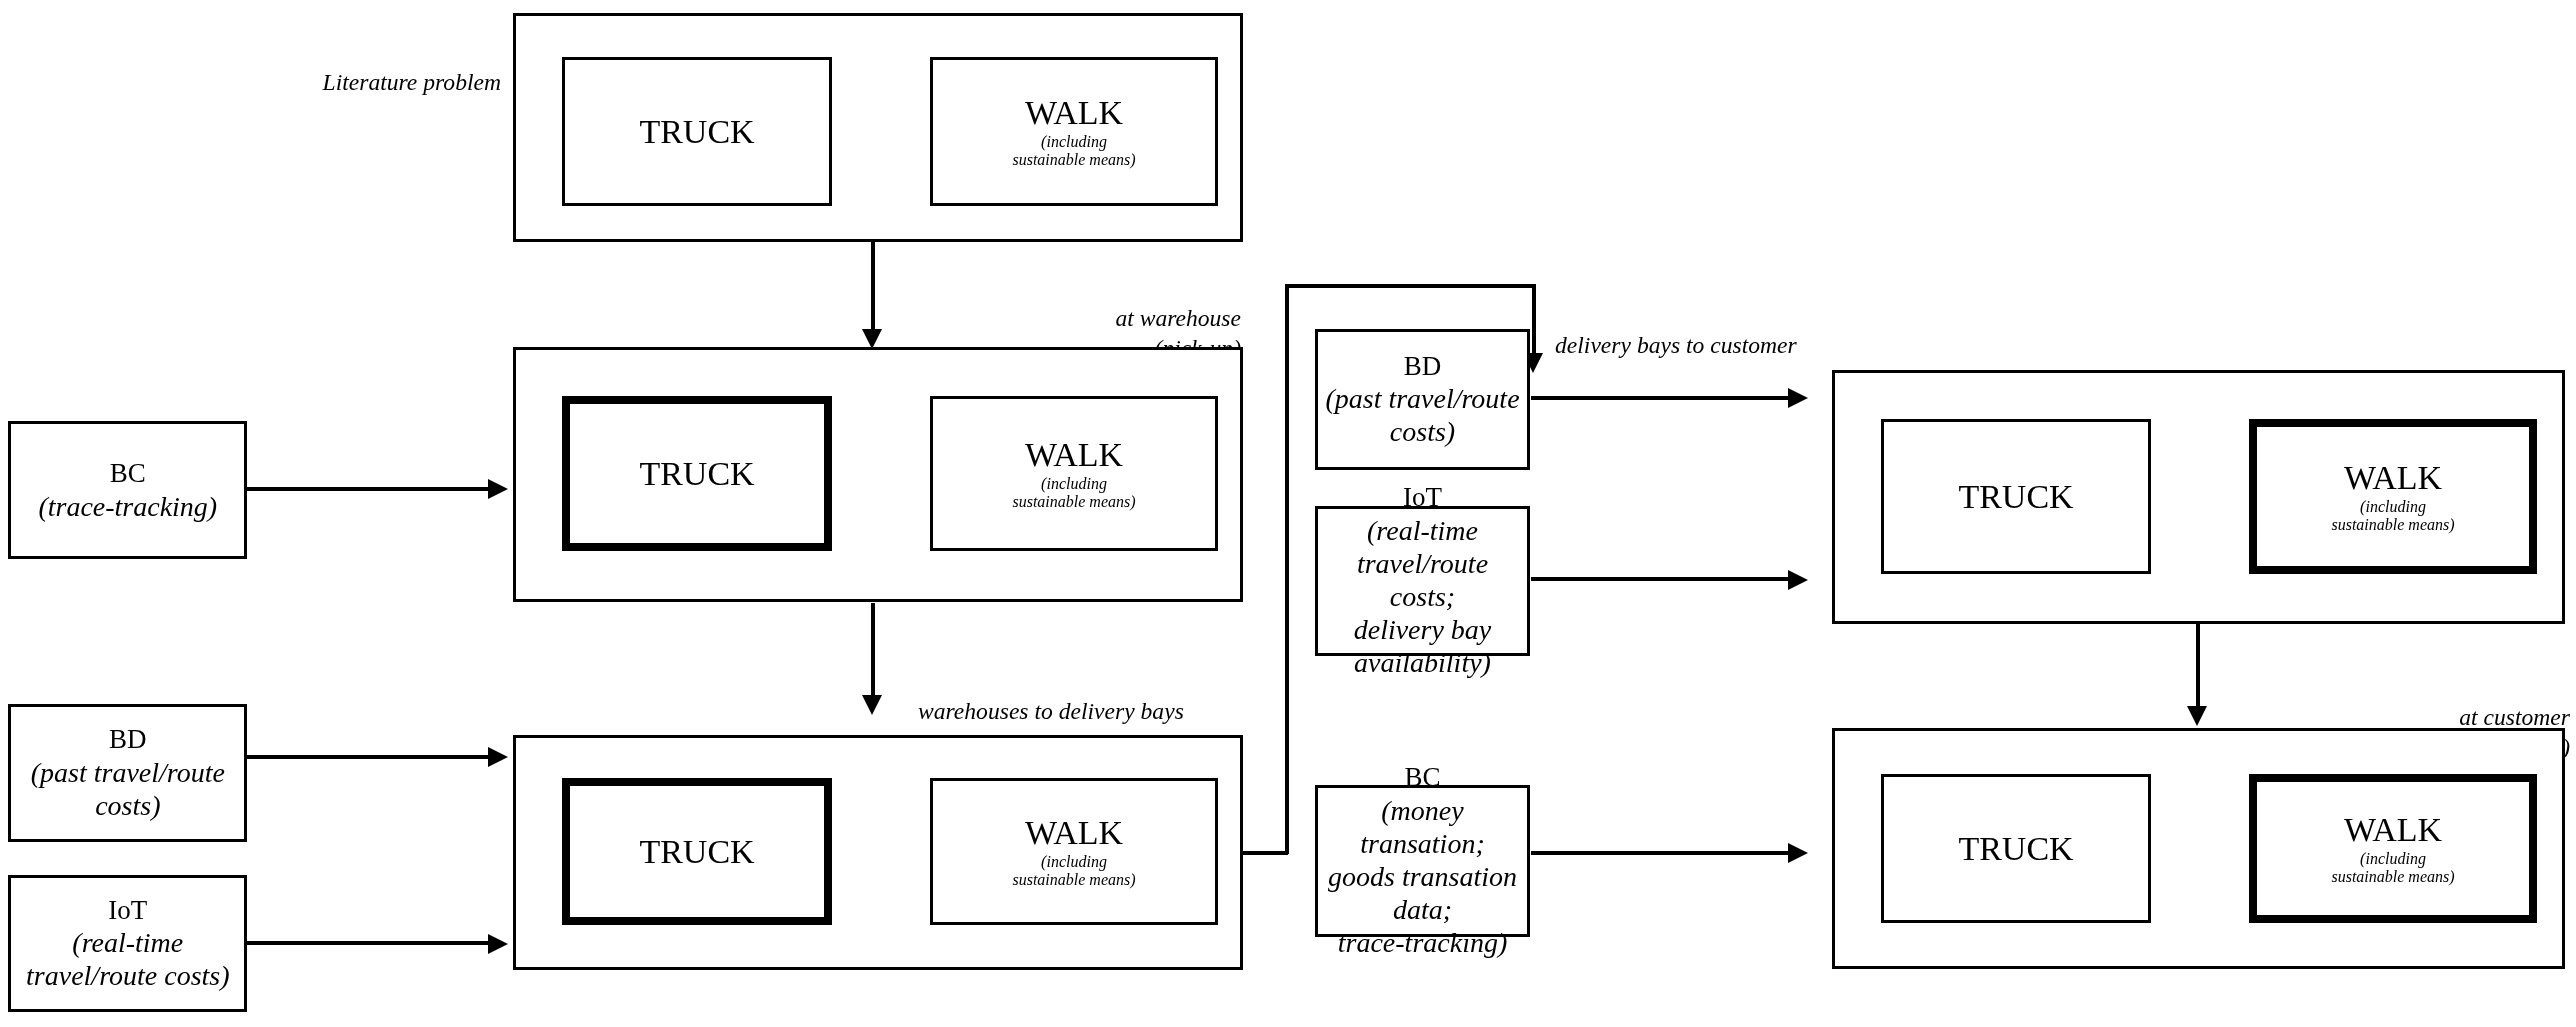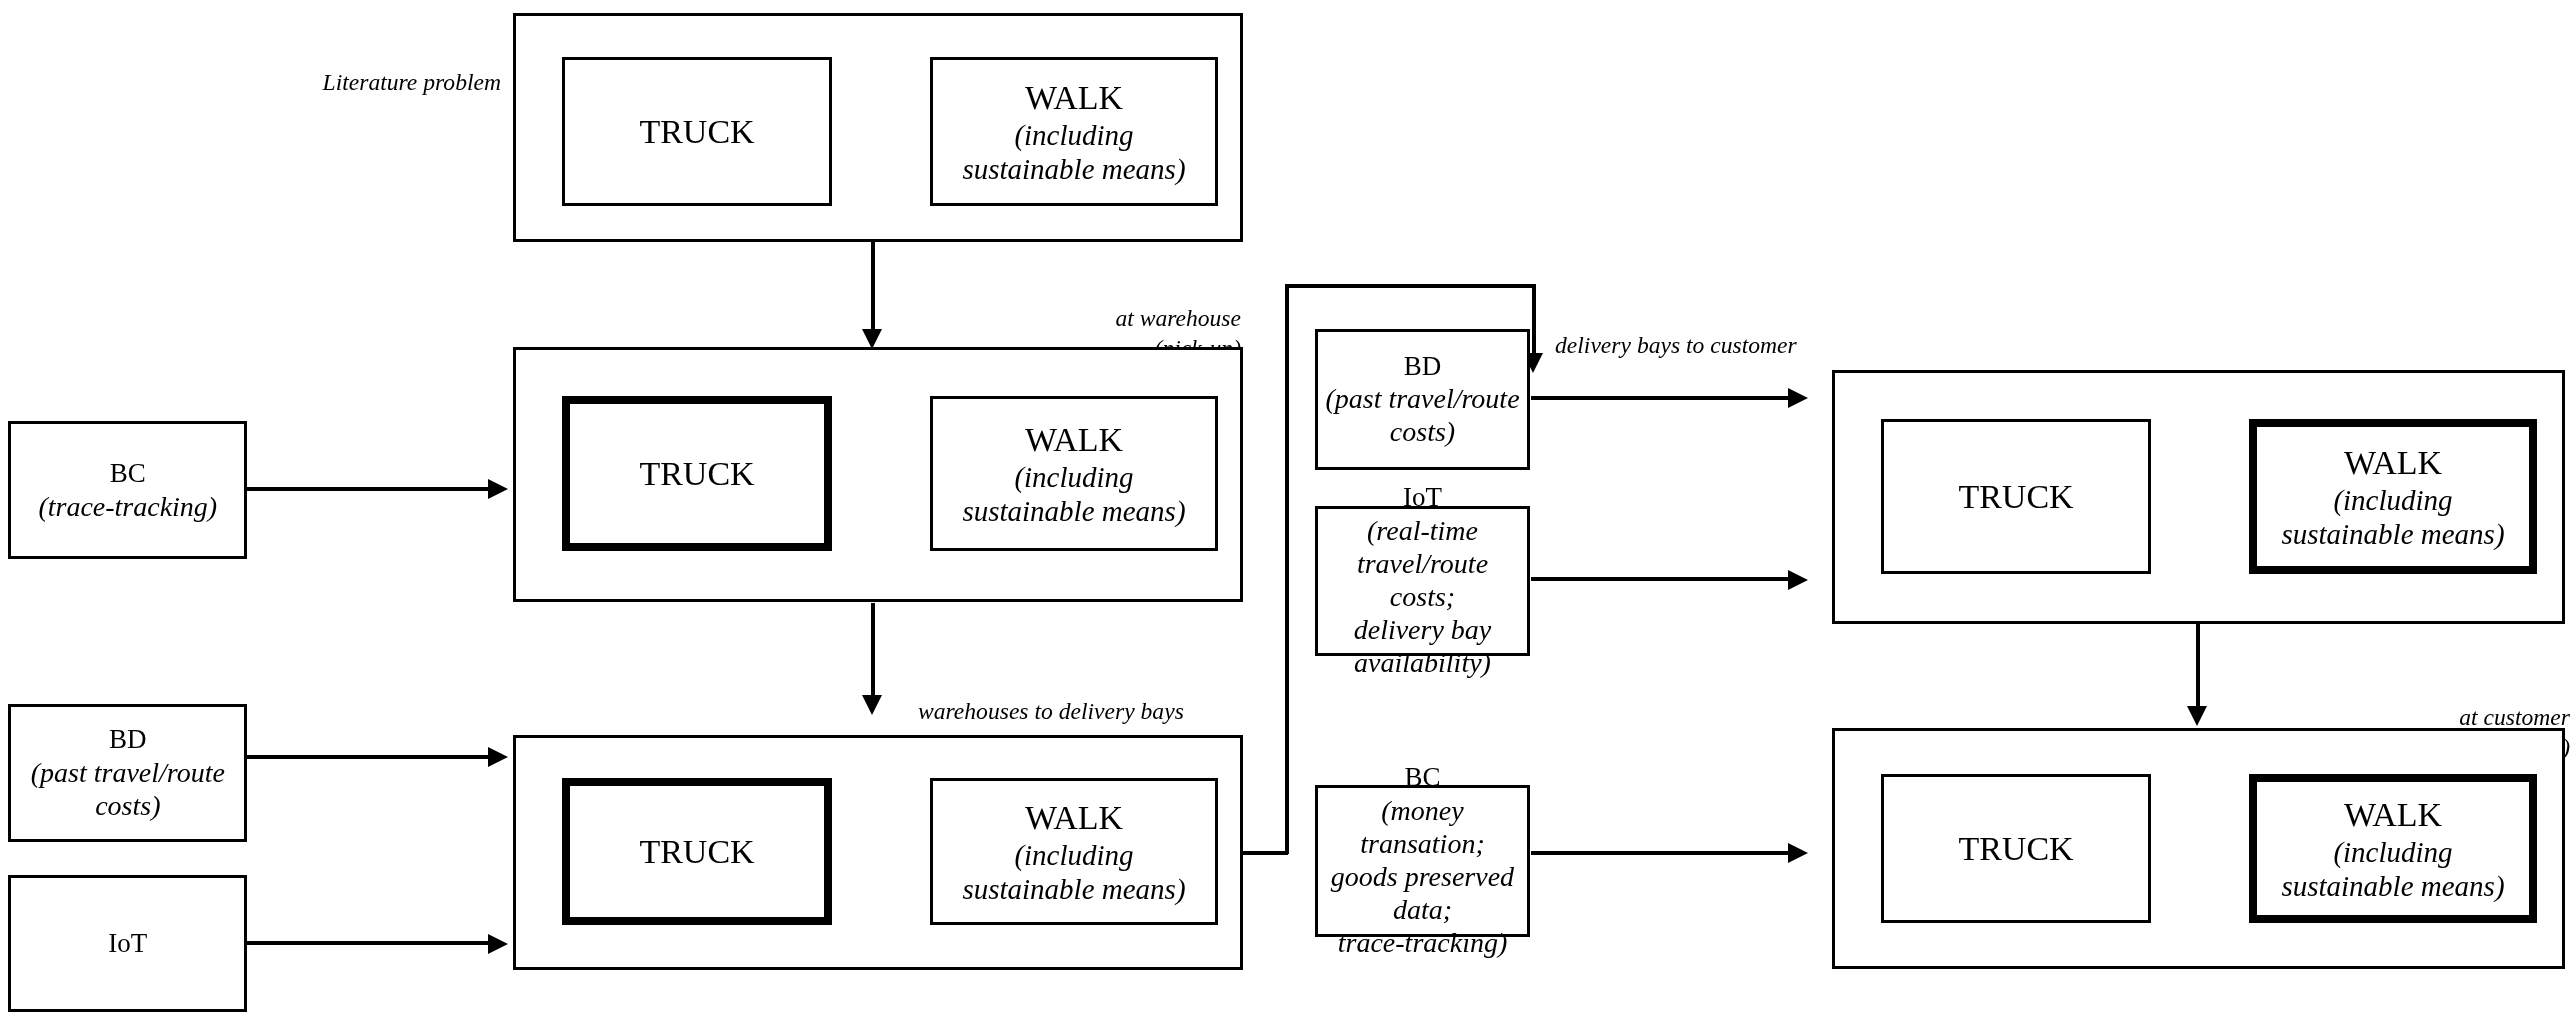--- a/index.html
+++ b/index.html
@@ -53,21 +53,21 @@
     font-size: 28px;
     font-style: italic;
     display: block;
   }
   .mode-label {
     font-size: 34px;
     font-style: normal;
     display: block;
   }
   .mode-sub {
-    font-size: 29px;
+    font-size: 16px;
     font-style: italic;
     display: block;
   }
 
   
   .caption {
     position: absolute;
     font-style: italic;
     font-size: 23.6px;
     line-height: 1.28;
@@ -183,20 +183,21 @@
       <span class="title">BD</span>
       <span class="sub">(past travel/route costs)</span>
     </div>
   </div>
   <div class="seg h thick-h" style="left:247px; top:755px; width:243px;"></div>
   <div class="arrow-right" style="left:488px; top:747px;"></div>
 
   <div class="box" style="left:8.3px; top:875px; width:239px; height:137px;">
     <div class="box-text">
       <span class="title">IoT</span>
+      <span class="sub">(real-time travel/route costs)</span>
     </div>
   </div>
   <div class="seg h thick-h" style="left:247px; top:941px; width:243px;"></div>
   <div class="arrow-right" style="left:488px; top:934px;"></div>
 
   <div class="seg h" style="left:1240px; top:851px; width:48px;"></div>
   <div class="seg v" style="left:1285px; top:284px; height:570px;"></div>
   <div class="seg h" style="left:1285px; top:284px; width:251px;"></div>
   <div class="seg v" style="left:1532px; top:284px; height:73px;"></div>
   <div class="arrow-down" style="left:1523px; top:353px;"></div>
@@ -259,21 +260,21 @@
         <span class="mode-sub">(including</span>
         <span class="mode-sub">sustainable means)</span>
       </div>
     </div>
   </div>
 
   <div class="box" style="left:1315px; top:785px; width:215px; height:152px;">
     <div class="box-text">
       <span class="title">BC</span>
       <span class="sub">(money transation;</span>
-      <span class="sub">goods preserved data;</span>
+      <span class="sub">goods transation data;</span>
       <span class="sub">trace-tracking)</span>
     </div>
   </div>
   <div class="seg h thick-h" style="left:1531px; top:851px; width:260px;"></div>
   <div class="arrow-right" style="left:1788px; top:843px;"></div>
 
 </div>
 
 
 </body></html>

